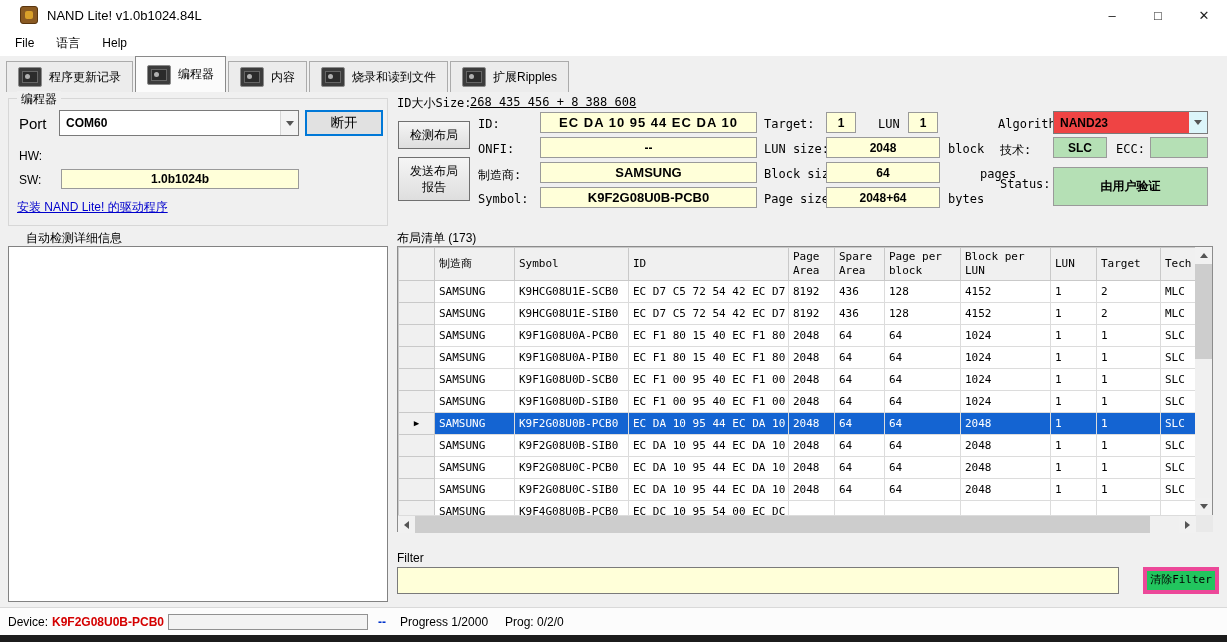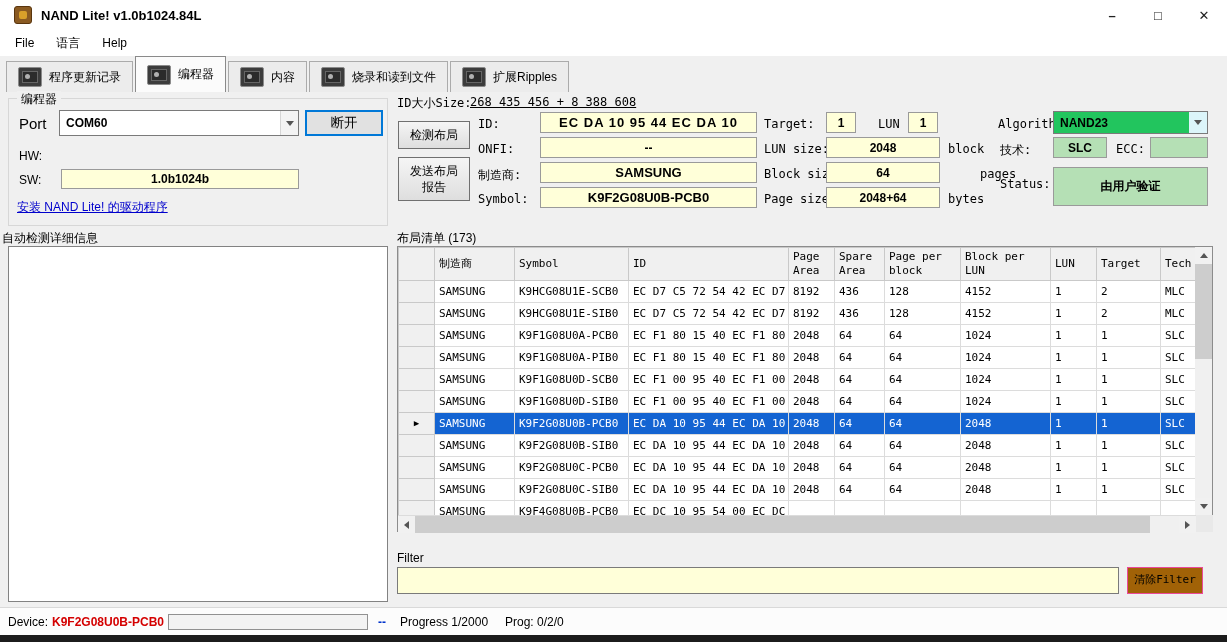--- a/index.html
+++ b/index.html
@@ -2,21 +2,21 @@
 <html><head>
 <meta charset="utf-8">
 <style>
   * { margin:0; padding:0; box-sizing:border-box; }
   html,body { width:1227px; height:642px; }
   body { font-family:"Liberation Sans","DejaVu Sans",sans-serif; font-size:12px; color:#000; background:#fff; overflow:hidden; }
   .app { position:relative; width:1227px; height:642px; background:#f0f0f0; overflow:hidden; }
   .abs { position:absolute; }
 
   
-  .titlebar { position:absolute; left:0; top:0; width:1227px; height:30px; background:#fff; display:flex; align-items:center; padding-left:14px;font-weight:bold; }
+  .titlebar { position:absolute; left:0; top:0; width:1227px; height:30px; background:#fff; display:flex; align-items:center; padding-left:20px; }
   .app-icon { width:18px; height:18px; background:#8a5a22; border:1px solid #59350e; border-radius:3px; position:relative; flex:none; }
   .app-icon::before { content:""; position:absolute; inset:4px; background:#d9a02a; border-radius:2px; }
   .win-title { margin-left:9px; font-size:13px; }
   .win-controls { margin-left:auto; display:flex; height:30px; }
   .win-btn { width:46px; height:30px; display:flex; align-items:center; justify-content:center; font-size:13px; color:#222; }
 
   
   .menubar { position:absolute; left:0; top:30px; width:1227px; height:26px; background:#fff; display:flex; align-items:center; padding-left:4px; }
   .menu-item { padding:0 11px; font-size:12px; }
 
@@ -35,28 +35,28 @@
   #pg-group { left:8px; top:98px; width:380px; height:128px; }
   #port-label { left:10px; top:16px; font-size:15px; }
   #port-combo { left:50px; top:11px; width:240px; height:26px; }
   #disconnect-btn { position:absolute; left:296px; top:11px; width:78px; height:26px; border:2px solid #0078d7; background:#e1e1e1; display:flex; align-items:center; justify-content:center; }
   #hw-label { left:10px; top:50px; }
   #hw-field { left:52px; top:46px; width:238px; height:20px; }
   #sw-label { left:10px; top:74px; }
   #sw-field { left:52px; top:70px; width:238px; height:20px; }
   #driver-link { left:8px; top:100px; color:#0000cc; text-decoration:underline; cursor:pointer; }
 
-  #autodetect-label { left:2px; top:230px; }
+  #autodetect-label { left:26px; top:230px; }
   #autodetect-box { position:absolute; left:8px; top:246px; width:380px; height:356px; background:#fff; border:1px solid #828282; resize:none; font-family:"DejaVu Sans Mono",monospace; font-size:12px; padding:2px; }
 
   
   .combo { position:absolute; background:#fff; border:1px solid #7a7a7a; display:flex; align-items:center; }
   .combo .val { flex:1; padding-left:6px; font-weight:bold; font-size:12px; white-space:nowrap; overflow:hidden; }
   .combo .dd { width:18px; align-self:stretch; display:flex; align-items:center; justify-content:center; background:#f3f3f3; border-left:1px solid #d5d5d5; }
-  .combo.cyan { background:#22c55e; }
+  .combo.cyan { background:#ef4444; }
   .combo.cyan .dd { background:#dcf5fa; border-left:none; }
 
   
   .fieldbox { position:absolute; border:1px solid #9a9a9a; background:#ffffd9; display:flex; align-items:center; justify-content:center; font-weight:bold; font-size:12px; white-space:nowrap; }
   .greenbox { background:#b5e0b5; }
 
   
   .btn3d { position:absolute; background:linear-gradient(#f5f5f5,#dedede); border:1px solid #707070; display:flex; flex-direction:column; align-items:center; justify-content:center; font-size:12px; line-height:1.35; text-align:center; }
 
   
@@ -445,21 +445,21 @@
       <div class="sb-thumb" style="left:17px; top:0; height:17px; width:735px;"></div>
       <div class="sb-btn" style="right:0;">
           <span class="tri tri-right"></span>
         </div>
     </div>
     <div id="grid-corner"></div>
   </div>
 
   <span class="abs" id="filter-label">Filter</span>
   <input id="filter-input" value="" style="">
-  <button class="btn3d" id="clear-filter-btn" style="border:1px solid #ec4899; background:#a16207;">清除Filter</button>
+  <button class="btn3d" id="clear-filter-btn" style="border:4px solid #ec4899; background:#22c55e;margin-left:16px;">清除Filter</button>
 
   <div class="statusbar">
     <span class="abs" id="device-label">Device:</span>
     <span class="abs" id="device-value">K9F2G08U0B-PCB0</span>
     <div id="status-box"></div>
     <span class="abs" id="status-sep">--</span>
     <span class="abs" id="status-progress">Progress 1/2000</span>
     <span class="abs" id="status-prog">Prog: 0/2/0</span>
   </div>
 

